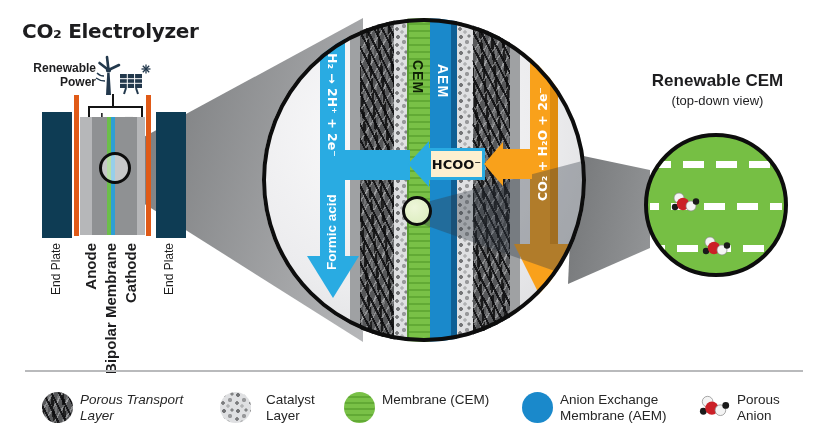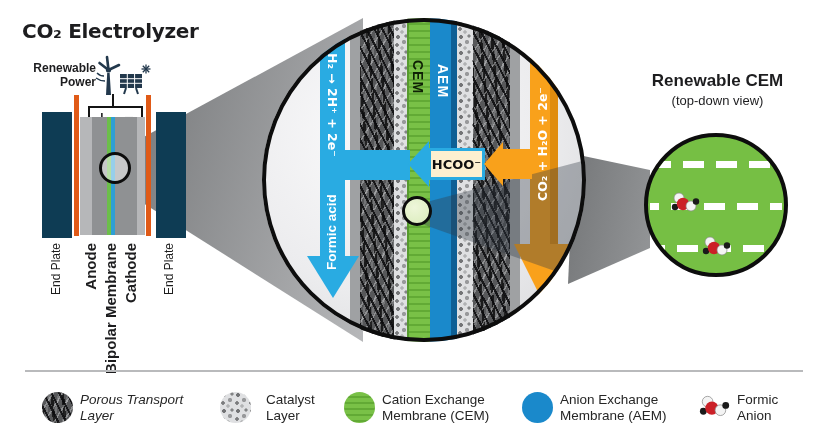--- a/index.html
+++ b/index.html
@@ -224,35 +224,34 @@
   </div>
 
   <div class="abs leg-circle catalyst" style="left:220px;"></div>
   <div class="abs leg-text" style="left:266px;">
     <div>Catalyst</div>
     <div>Layer</div>
   </div>
 
   <div class="abs leg-circle cem-icon" style="left:344px;"></div>
   <div class="abs leg-text" style="left:382px;">
-    <div>Cation Exchange</div>
     <div>Membrane (CEM)</div>
   </div>
 
   <div class="abs leg-circle aem-icon" style="left:522px;"></div>
   <div class="abs leg-text" style="left:560px;">
     <div>Anion Exchange</div>
     <div>Membrane (AEM)</div>
   </div>
 
   <svg class="abs" style="left:698px;top:394px;" width="32" height="26" viewBox="0 0 30 24">
     <circle cx="9" cy="7" r="5" fill="#f4f4f4" stroke="#8a8a8a" stroke-width=".7"></circle>
     <circle cx="5" cy="16" r="3.2" fill="#1a1a1a"></circle>
     <circle cx="13" cy="13" r="6.2" fill="#cb2027"></circle>
     <circle cx="21" cy="15" r="5" fill="#f4f4f4" stroke="#8a8a8a" stroke-width=".7"></circle>
     <circle cx="26" cy="10.5" r="3.2" fill="#1a1a1a"></circle>
   </svg>
   <div class="abs leg-text" style="left:737px;">
-    <div>Formic</div>
+    <div>Porous</div>
     <div>Anion</div>
   </div>
 
 </div>
 
 </body></html>

